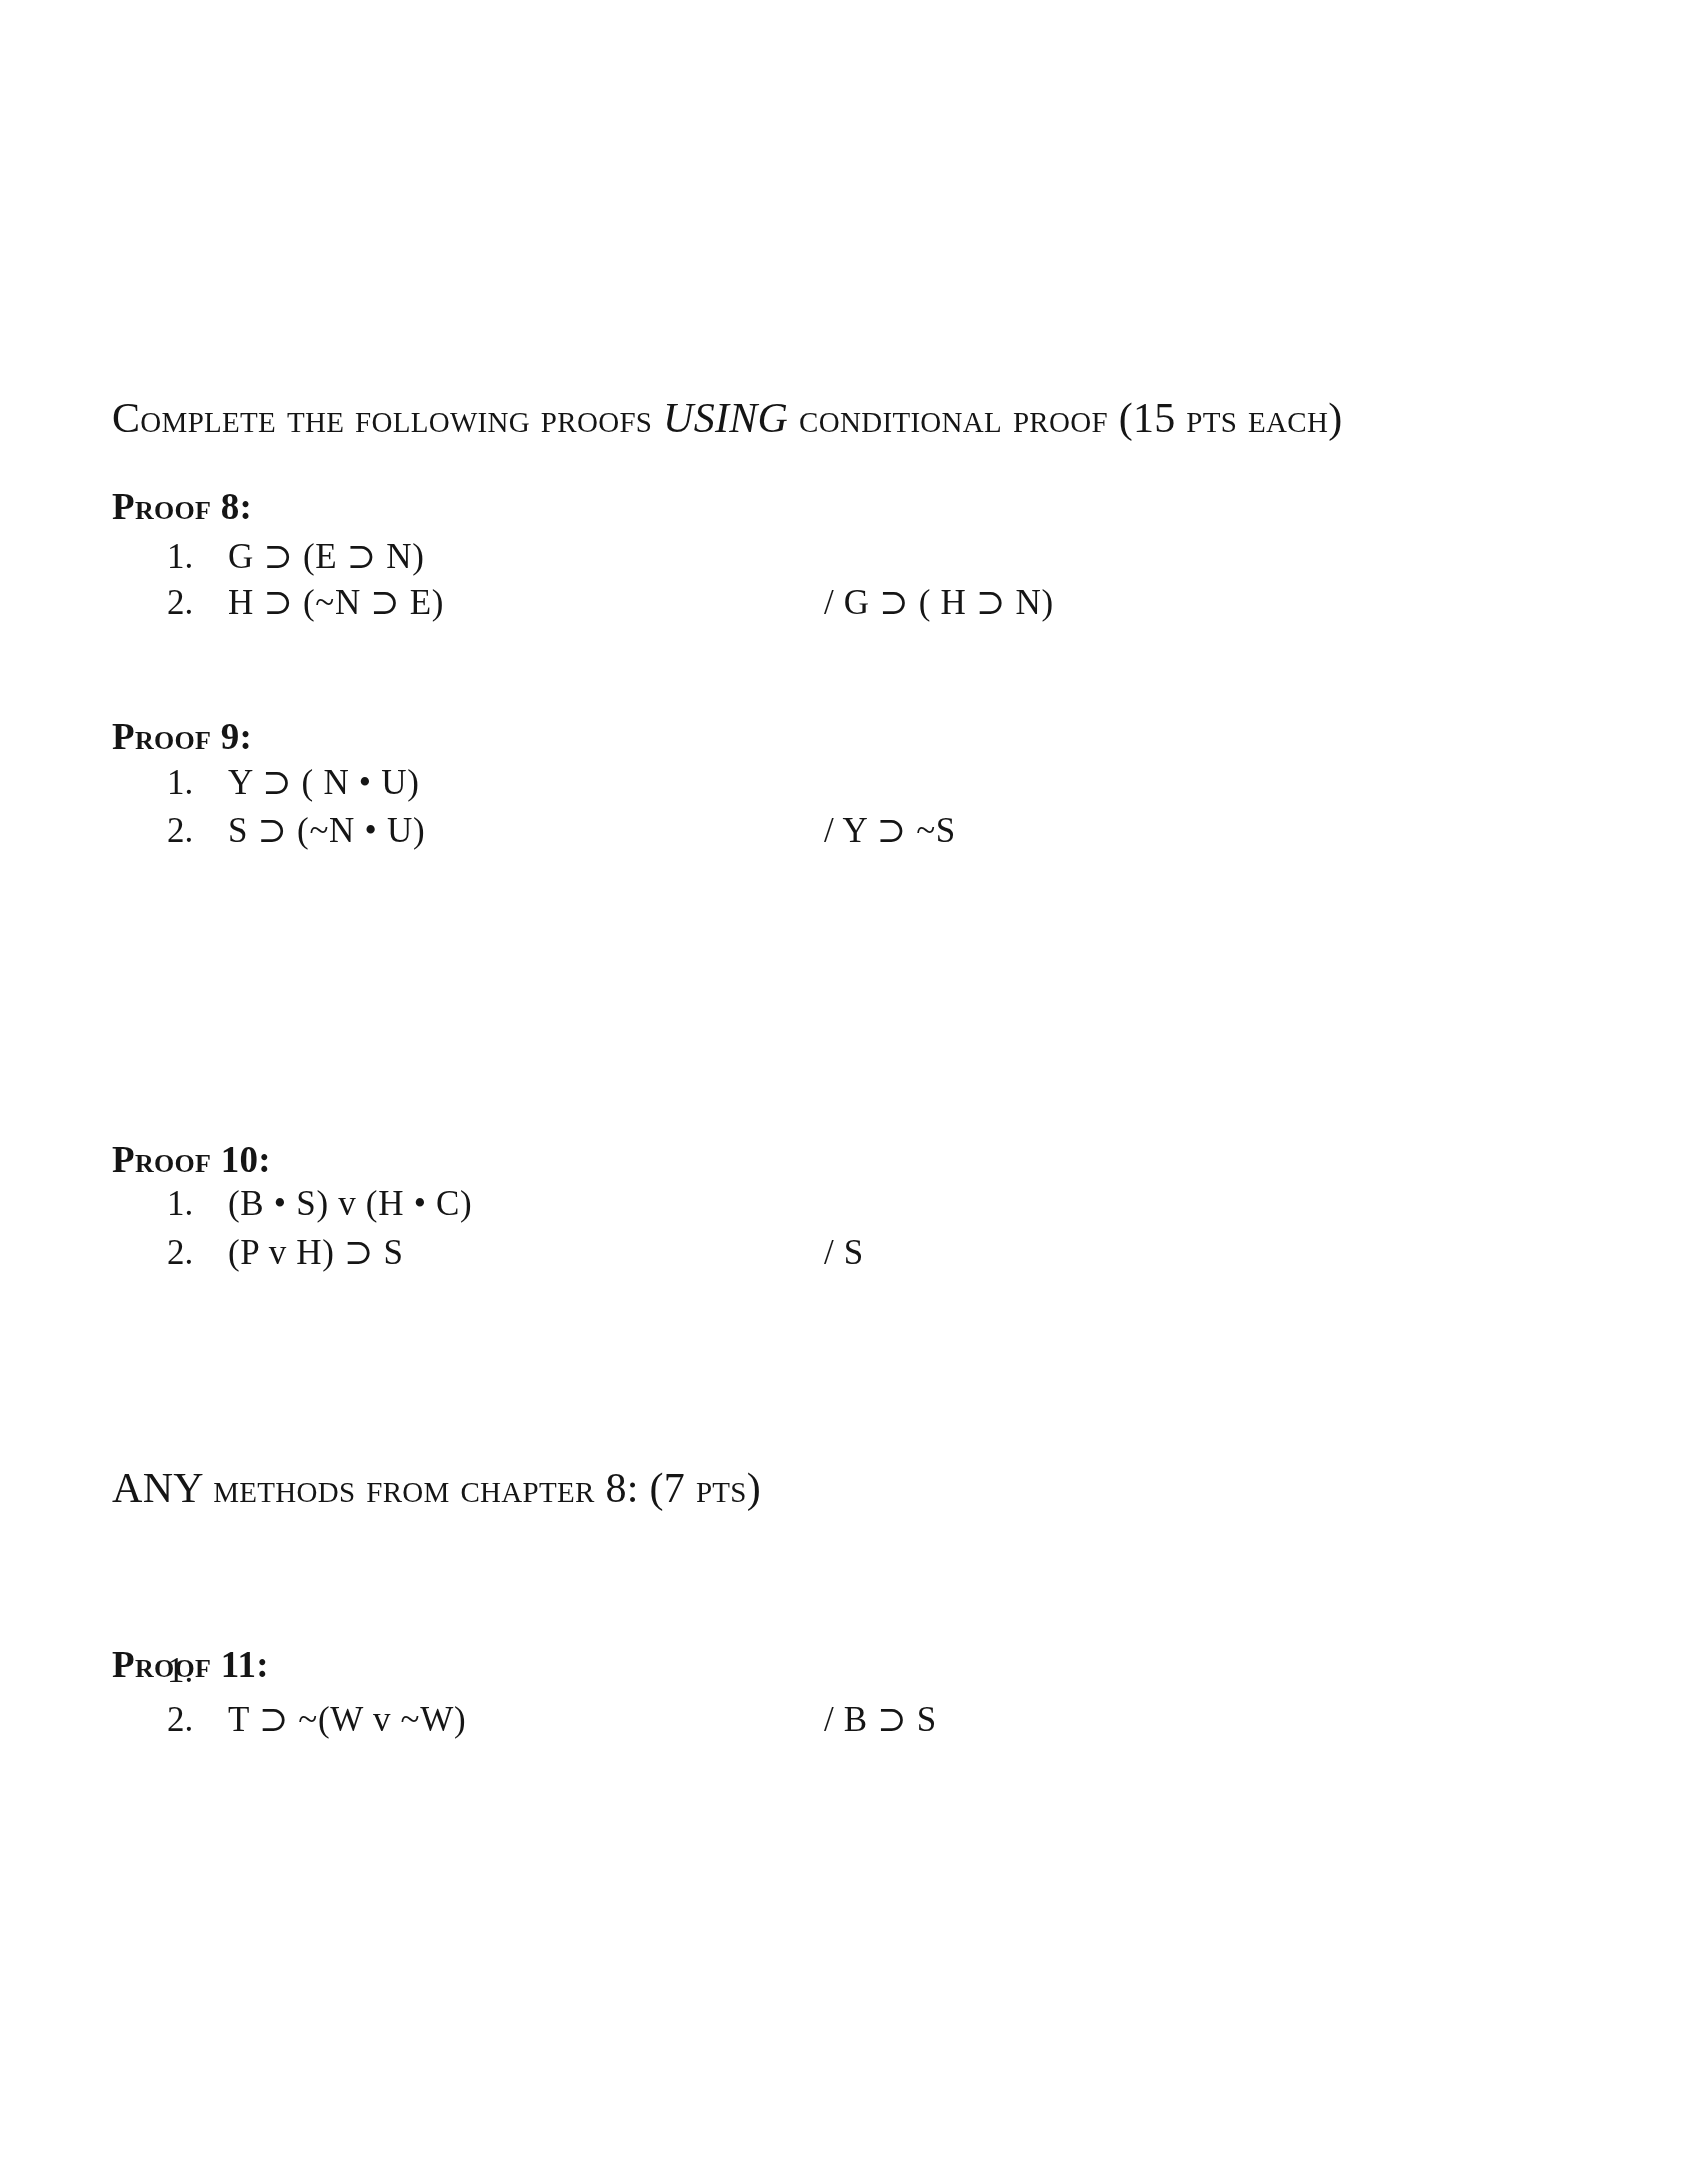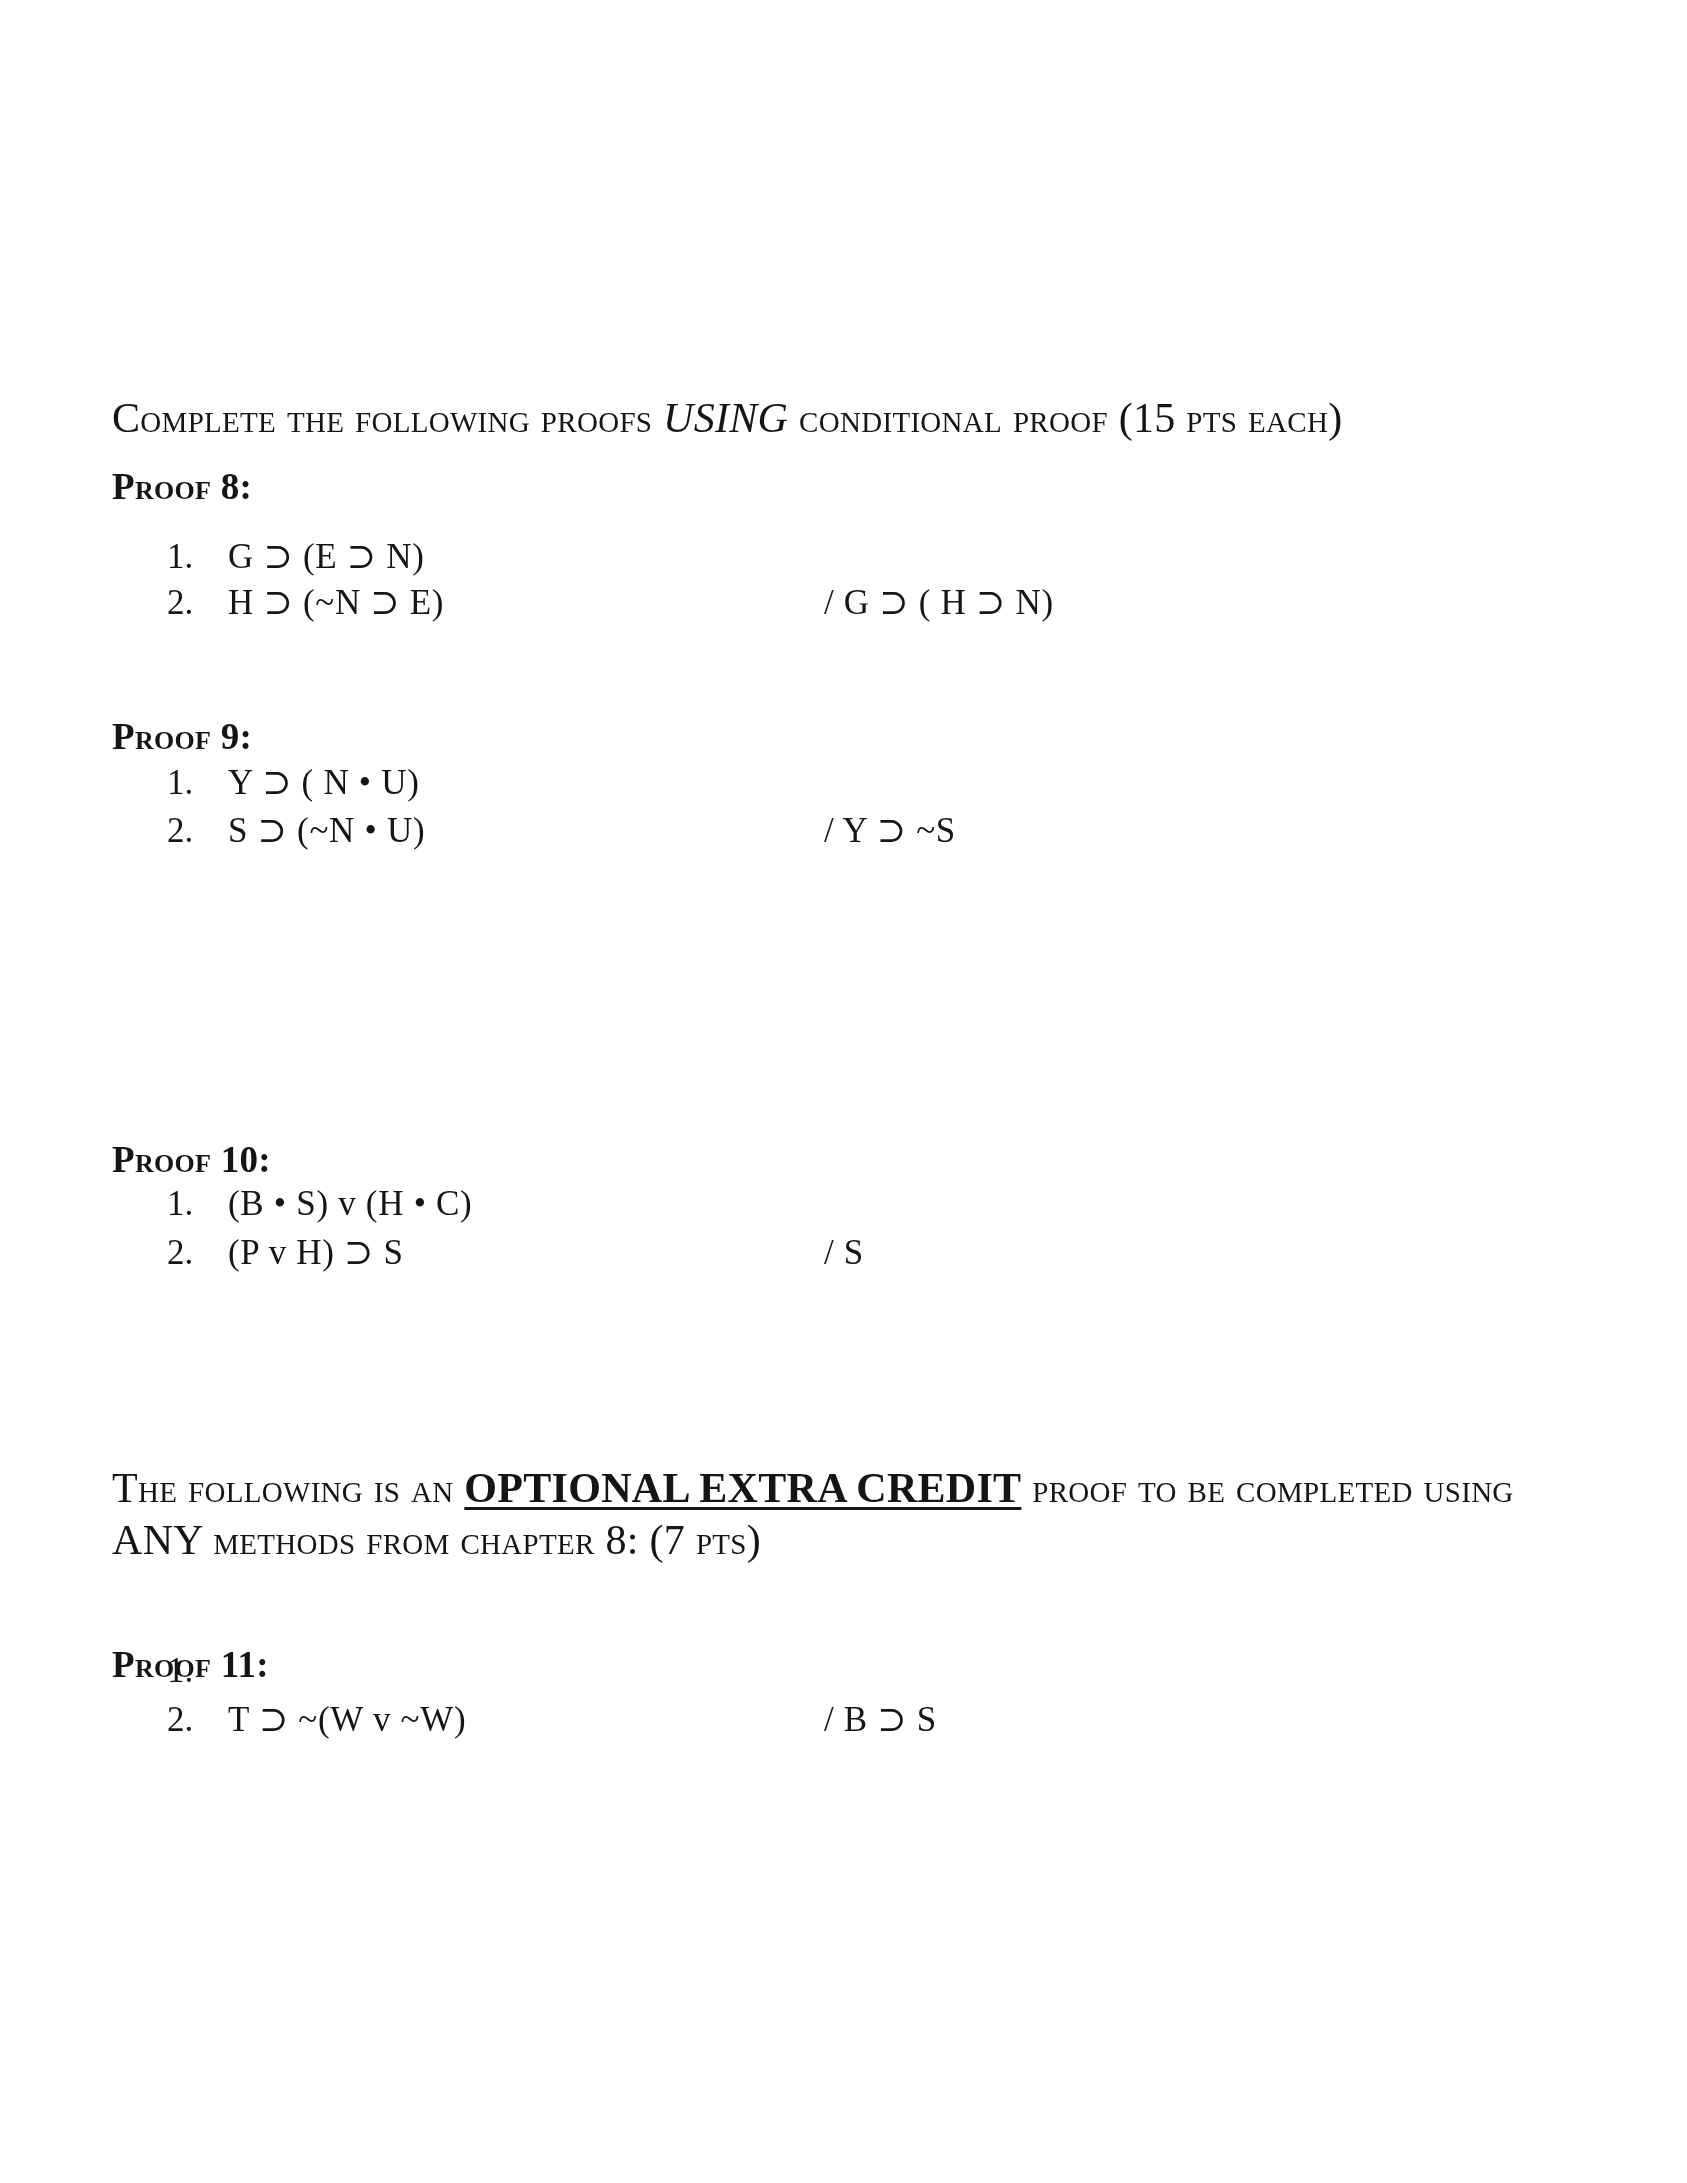--- a/index.html
+++ b/index.html
@@ -70,21 +70,21 @@
     white-space: pre;
   }
 </style>
 </head>
 <body>
 
 <div class="page">
 
   <div class="heading" style="top: 392px;"><span>Complete the following proofs </span><span class="em">USING</span><span> conditional proof (15 pts each)</span></div>
 
-  <div class="proof-label" style="top: 466px;">Proof 8:</div>
+  <div class="proof-label" style="top: 486px;">Proof 8:</div>
   <div class="pline" style="top: 537px;">
     <span class="num">1.</span>
     <span class="formula">G ⊃ (E ⊃ N)</span>
   </div>
   <div class="pline" style="top: 583px;">
     <span class="num">2.</span>
     <span class="formula">H ⊃ (~N ⊃ E)</span>
     <span class="conclusion">/ G ⊃ ( H ⊃ N)</span>
   </div>
 
@@ -105,21 +105,20 @@
     <span class="num">1.</span>
     <span class="formula">(B • S) v (H • C)</span>
   </div>
   <div class="pline" style="top: 1233px;">
     <span class="num">2.</span>
     <span class="formula">(P v H) ⊃ S</span>
     <span class="conclusion">/ S</span>
   </div>
 
   <div class="heading" style="top: 1462px;">
-    <div><span>The following is an </span><span class="strong">OPTIONAL EXTRA CREDIT</span><span> proof to be completed using</span></div>
     <div>ANY methods from chapter 8: (7 pts)</div>
   </div>
 
   <div class="proof-label" style="top: 1644px;">Proof 11:</div>
   <div class="pline" style="top: 1651px;">
     <span class="num">1.</span>
   </div>
   <div class="pline" style="top: 1700px;">
     <span class="num">2.</span>
     <span class="formula">T ⊃ ~(W v ~W)</span>

